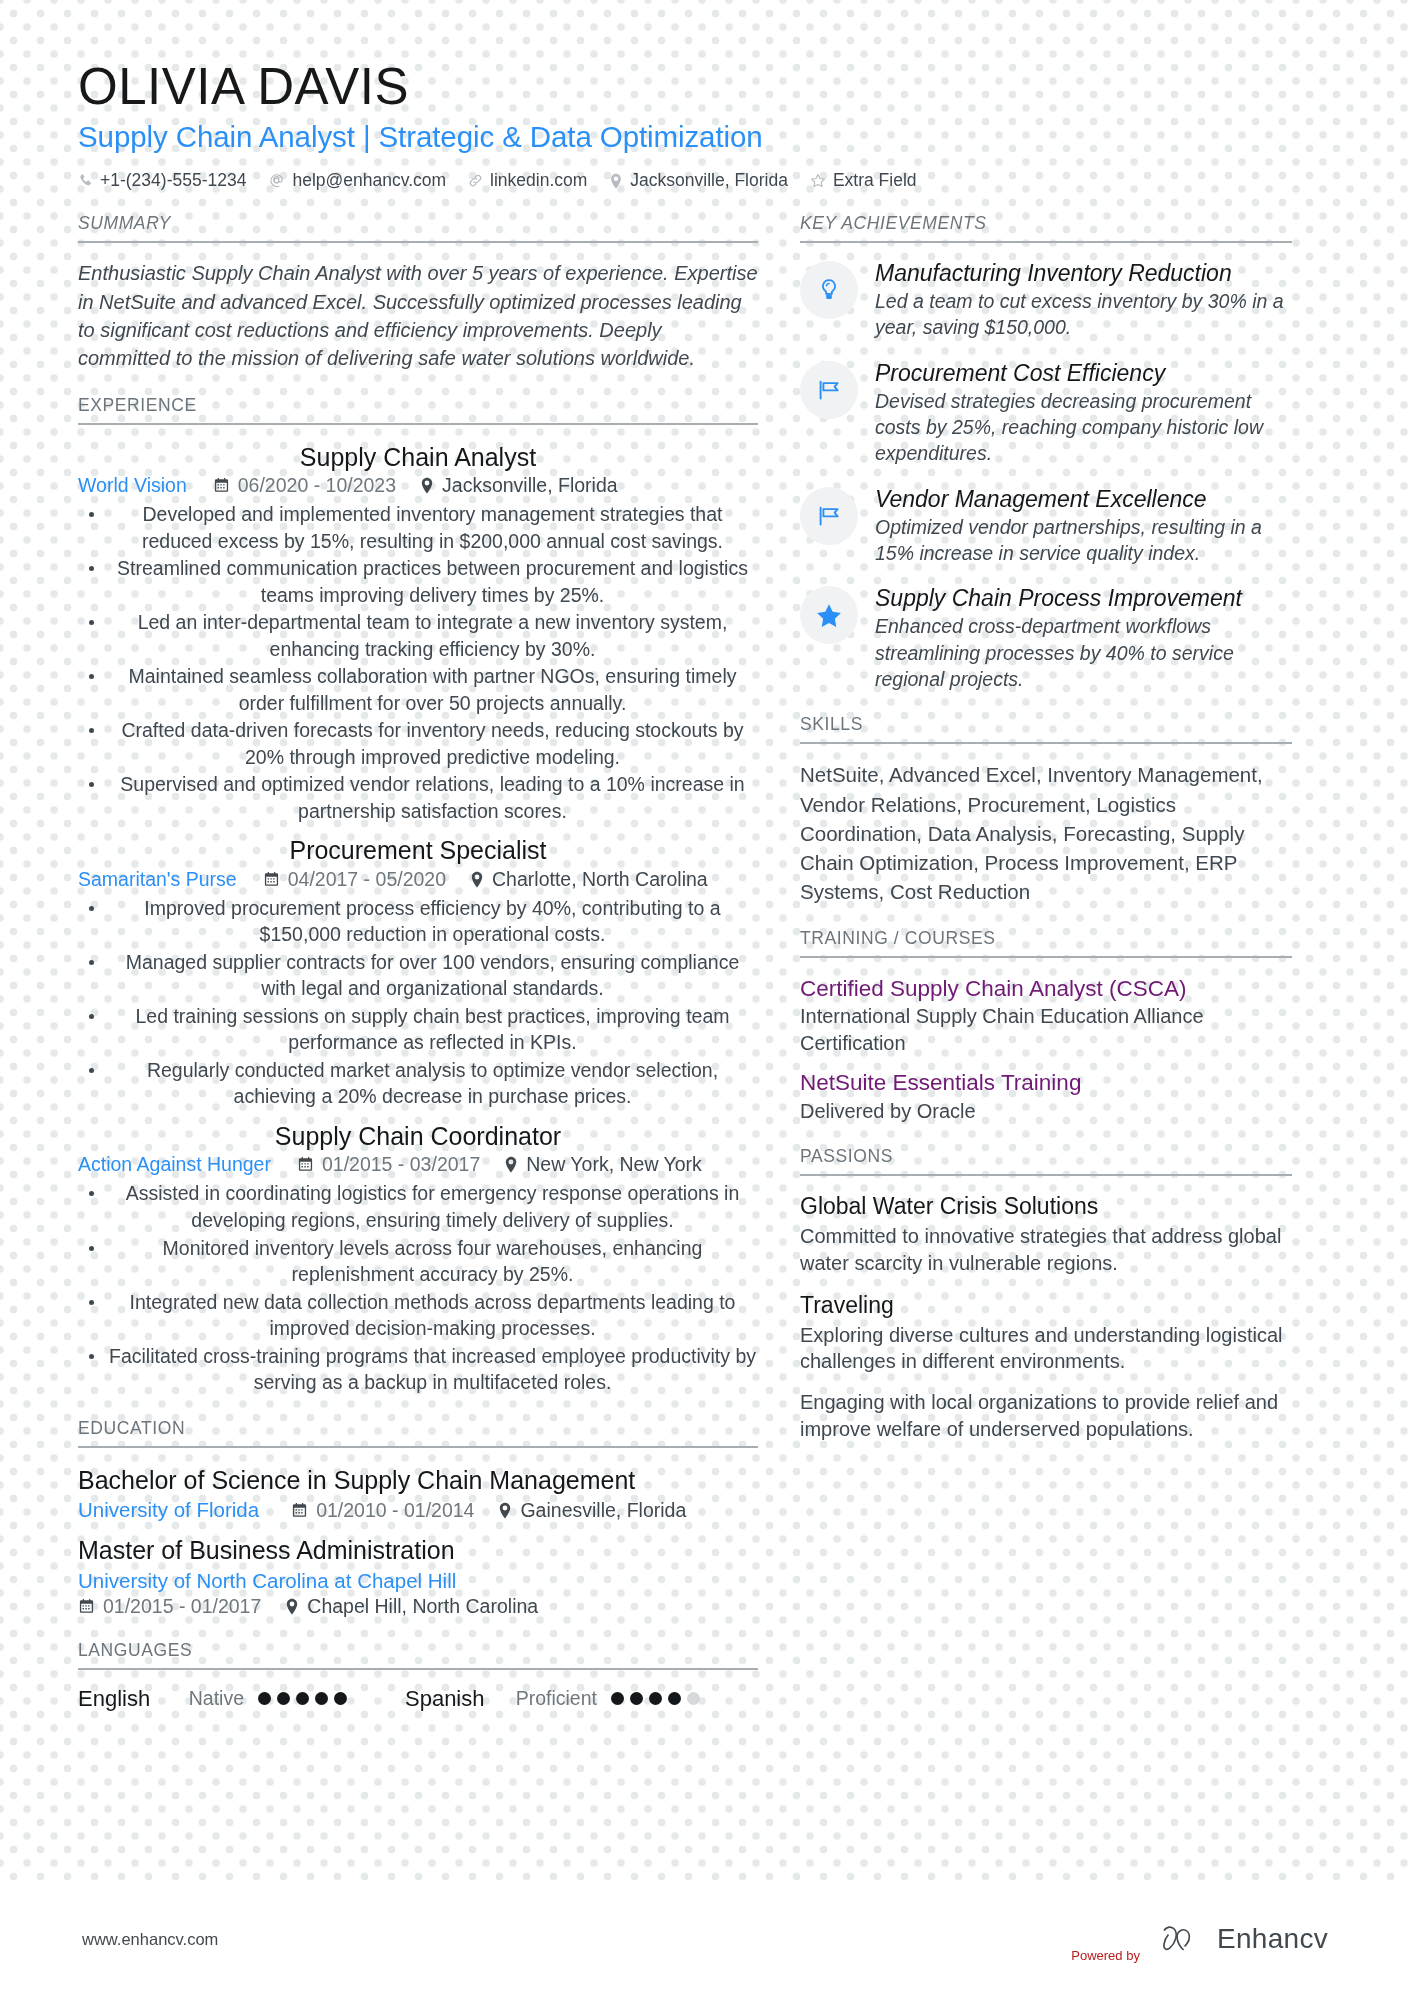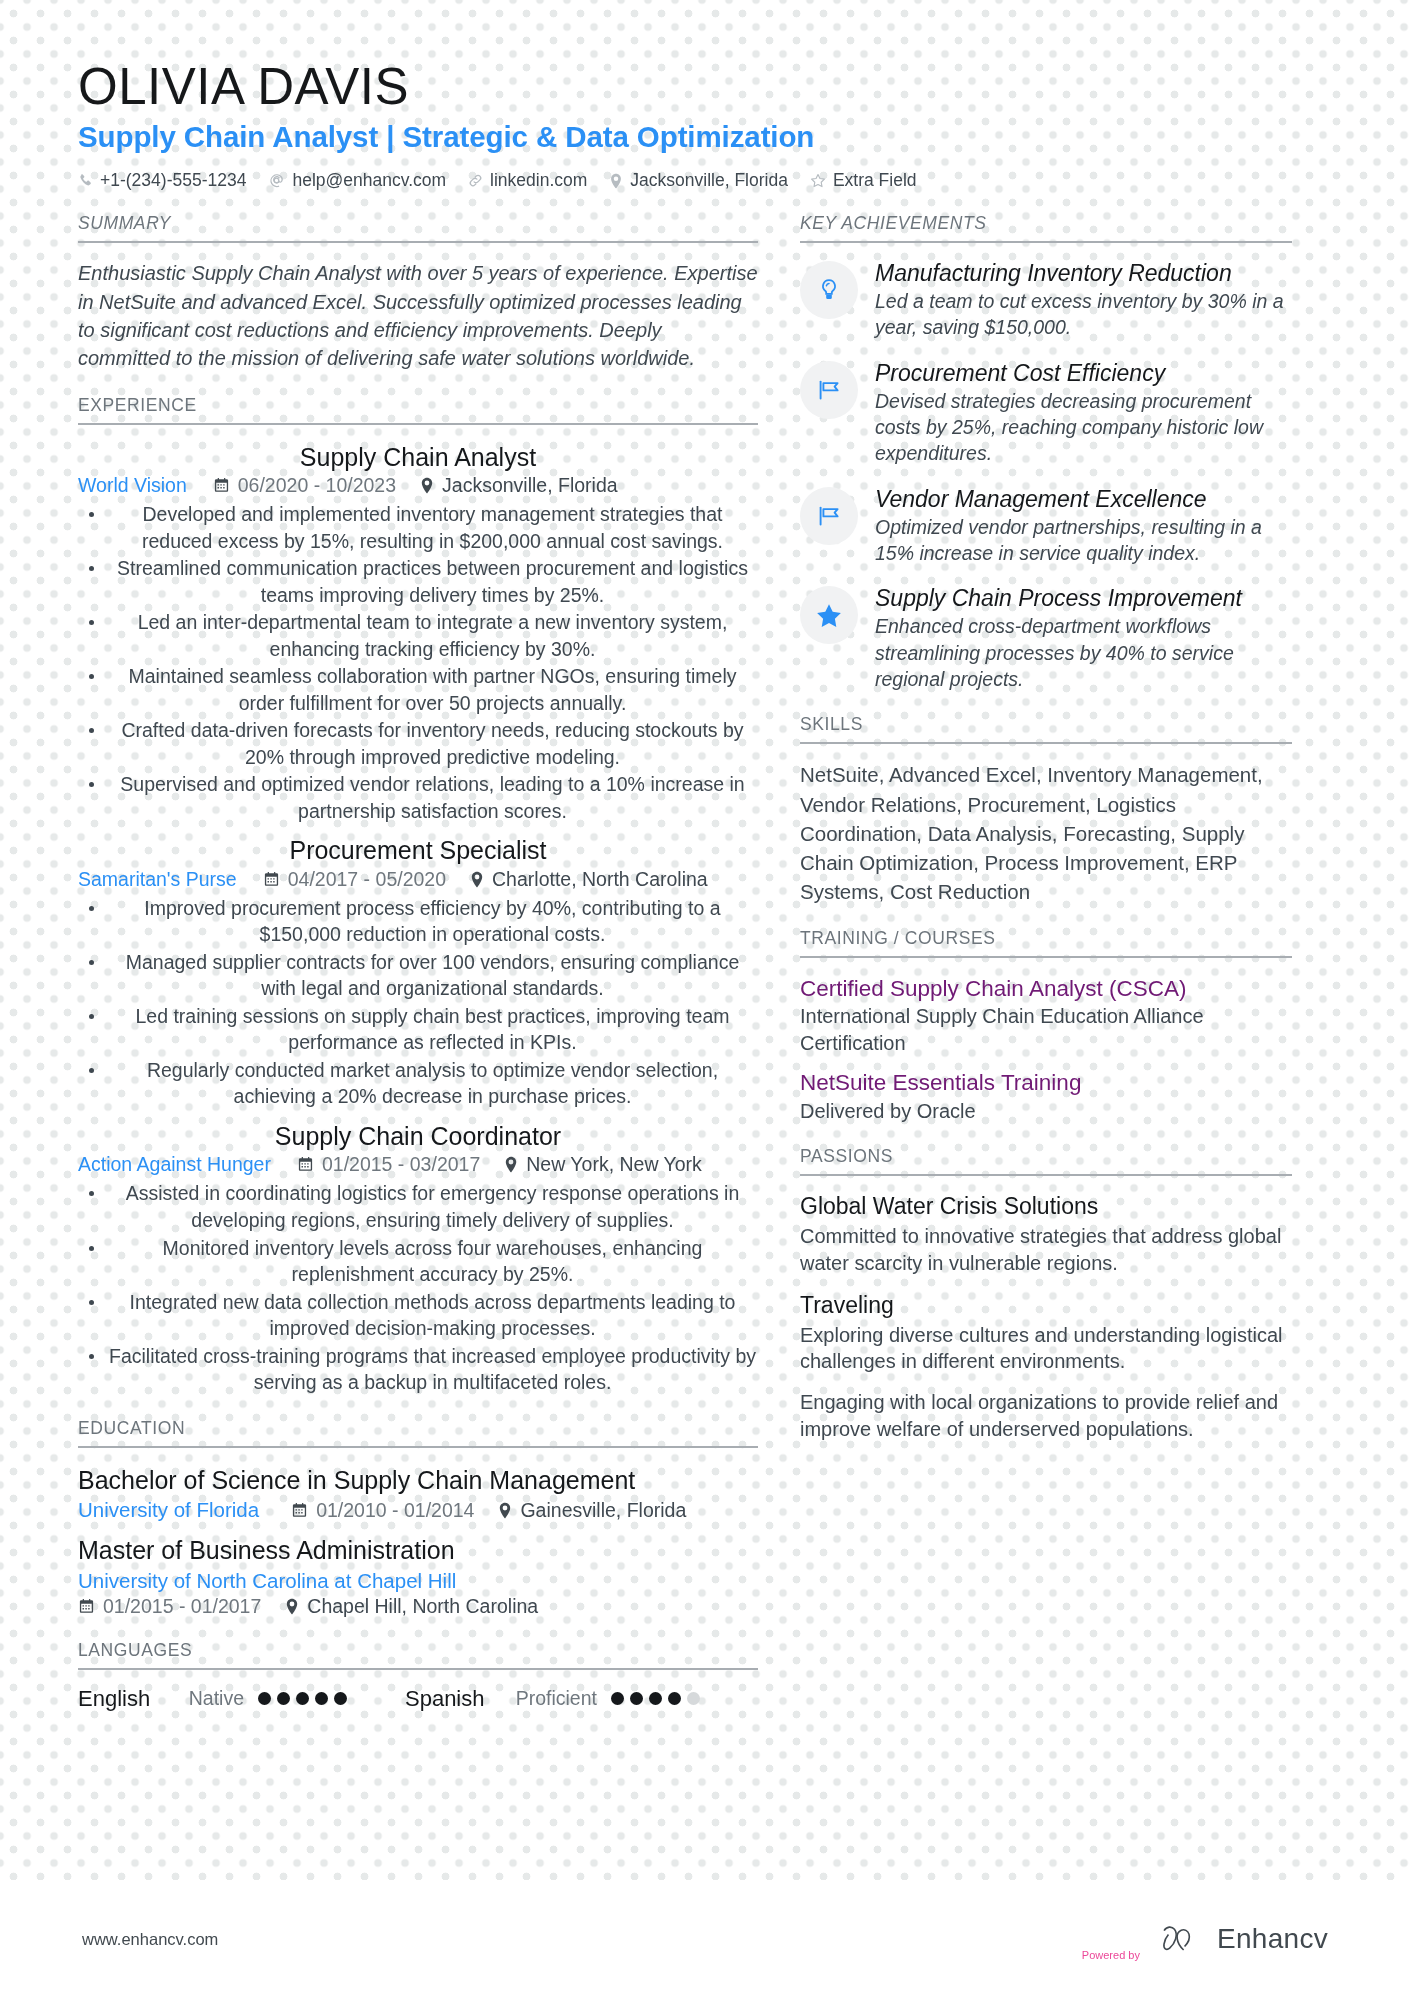--- a/index.html
+++ b/index.html
@@ -47,21 +47,21 @@
     font-size: 51px;
     font-weight: 400;
     letter-spacing: 0.5px;
     color: #16181a;
     line-height: 1.12;
   }
 
   .headline {
     font-size: 29.5px;
     color: #2b90f5;
-    font-weight: 700;
+    font-weight: 400;
     margin-top: 5px;
     letter-spacing: -0.1px;
   }
 
   .contact-row {
     display: flex;
     flex-wrap: wrap;
     align-items: center;
     margin-top: 16px;
     font-size: 17.5px;
@@ -291,22 +291,22 @@
   }
   .footer-url {
     font-size: 16.5px;
     color: #41494f;
   }
   .footer-right {
     display: flex;
     align-items: center;
   }
   .powered-by {
-    font-size: 11px;
-    color: #ec4899;
+    font-size: 13px;
+    color: #b91c1c;
     margin-right: 22px;
     margin-top: 32px;
   }
   .brand {
     display: flex;
     align-items: center;
   }
   .brand svg { display: block; margin-right: 11px; }
   .brand-name {
     font-size: 28px;

